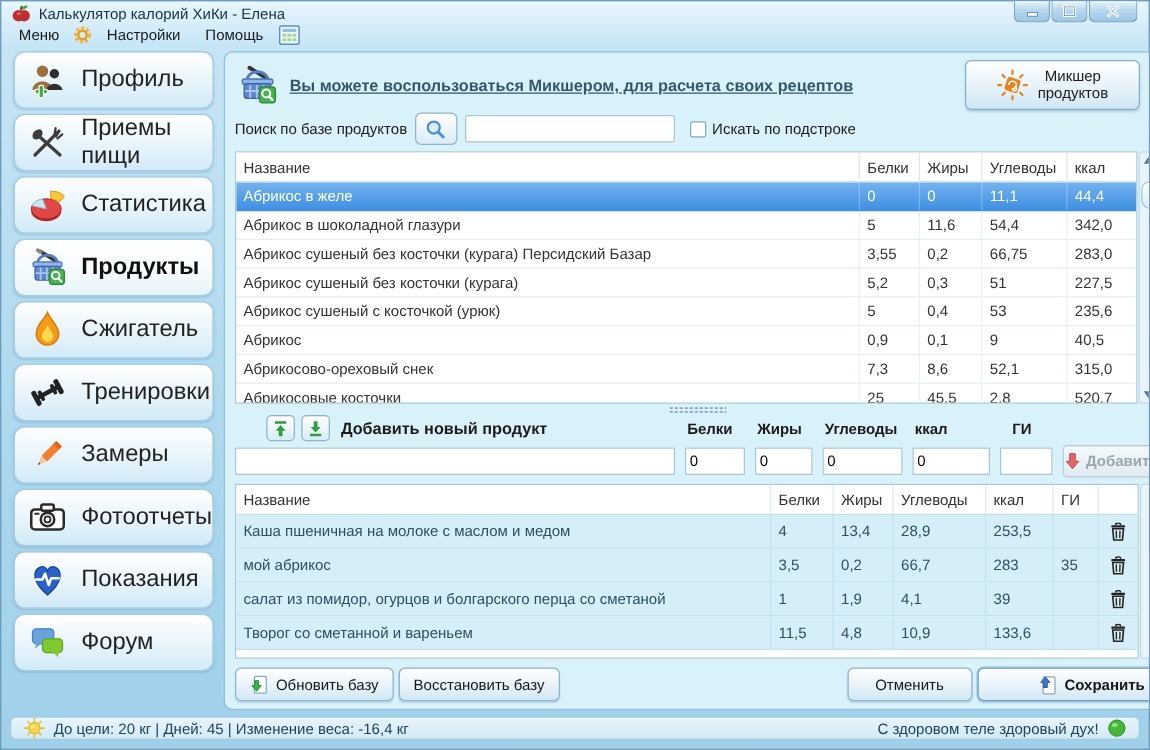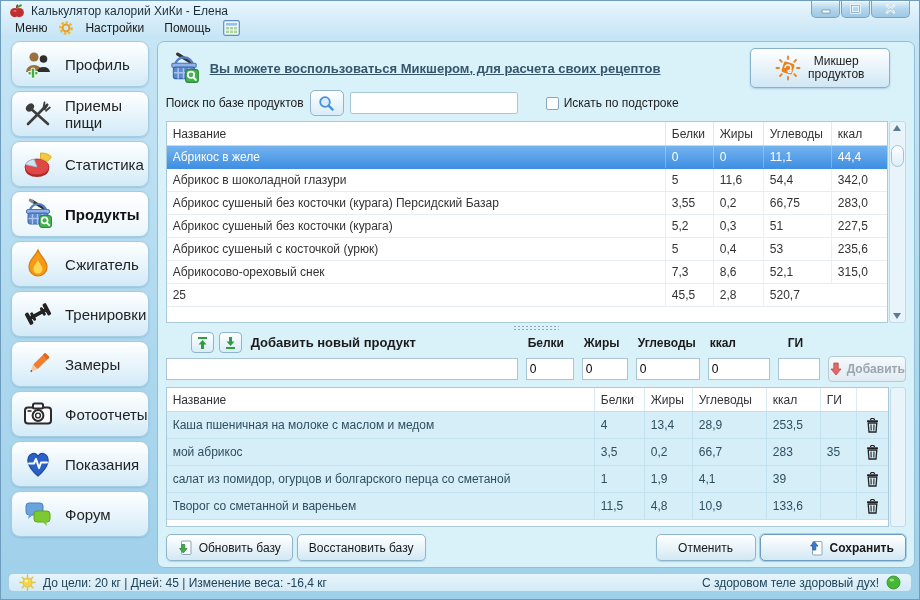--- a/index.html
+++ b/index.html
@@ -25,42 +25,42 @@
 
   
   .content { flex:1; display:flex; padding:4px 10px 2px 10px; }
 
   
   .sidebar { width:190px; display:flex; flex-direction:column; }
   .side-item { height:46px; margin-bottom:4px; border:1px solid #a5cde2; border-radius:9px;
     background:linear-gradient(180deg,#ffffff,#e7f4fb 55%,#d2eaf7);
     box-shadow:0 1px 2px rgba(110,155,190,.4), inset 0 1px 0 #fff;
     display:flex; align-items:center; gap:11px; padding-left:10px; cursor:pointer; }
-  .side-item .lbl { font-size:15px; color:#232323; }
+  .side-item .lbl { font-size:19px; color:#232323; }
   .side-item.selected { background:linear-gradient(180deg,#ffffff,#f4fafd 60%,#e8f4fa); }
   .side-item.selected .lbl { font-weight:bold; color:#111; }
   .side-ico { width:32px; height:32px; flex:0 0 32px; }
 
   
   .main { flex:1; margin-left:8px; background:#d9f1f9; border:1px solid #8fc2da; border-radius:7px;
     padding:6px 8px; position:relative; display:flex; flex-direction:column; }
 
   .mixrow { display:flex; align-items:center; gap:8px; height:40px; }
   .mixer-link { font-size:13px; font-weight:bold; color:#36566c; text-decoration:underline; cursor:pointer; }
   .mixer-btn { position:absolute; top:6px; right:24px; width:140px; height:40px; border:1px solid #89b1c9; border-radius:5px;
     background:linear-gradient(180deg,#ffffff,#e8f3fa 50%,#cfe7f4); box-shadow:0 1px 2px rgba(110,155,190,.4);
     display:flex; align-items:center; justify-content:center; gap:7px; cursor:pointer; }
   .mixer-btn .txt { font-size:12px; color:#1c1c1c; line-height:13px; text-align:center; }
 
   .searchrow { display:flex; align-items:center; height:30px; gap:6px; }
   .search-lbl { font-size:12px; color:#1c1c1c; }
   .lens-btn { width:34px; height:26px; border:1px solid #8fb5cc; border-radius:5px;
     background:linear-gradient(180deg,#fff,#d9ecf7); display:flex; align-items:center; justify-content:center; cursor:pointer; }
   .search-input { width:168px; height:22px; border:1px solid #a9c6d6; border-radius:2px; background:#fff; padding:0 4px; font-size:12px; }
-  .cbwrap { display:flex; align-items:flex-end; gap:5px; margin-left:22px; }
+  .cbwrap { display:flex; align-items:flex-end; gap:5px; margin-left:6px; }
   .cb { width:13px; height:13px; border:1px solid #8aa8ba; background:#fdfeff; border-radius:2px; cursor:pointer; }
   .cb-lbl { font-size:12px; color:#1c1c1c; }
 
   
   .table1-wrap { margin-top:3px; display:flex; height:202px; }
   .table1 { flex:1; background:#fff; border:1px solid #a9cadb; overflow:hidden; }
   .grid1 { display:grid; grid-template-columns:1fr 48px 50px 68px 56px; }
   .grid2 { display:grid; grid-template-columns:1fr 50px 48px 74px 54px 36px 32px; }
   .t-head { height:24px; border-bottom:1px solid #c6dbe6; background:#fff; }
   .t-head .c { font-size:12px; color:#333; display:flex; align-items:center; padding-left:6px; border-left:1px solid #dcebf2; cursor:pointer; }
@@ -402,30 +402,38 @@
               </div>
 
               <div class="t-row grid1">
                 <div class="c name">Абрикос сушеный с косточкой (урюк)</div>
                 <div class="c">5</div>
                 <div class="c">0,4</div>
                 <div class="c">53</div>
                 <div class="c">235,6</div>
               </div>
 
+              <div class="t-row grid1">
+                <div class="c name">Абрикос</div>
+                <div class="c">0,9</div>
+                <div class="c">0,1</div>
+                <div class="c">9</div>
+                <div class="c">40,5</div>
+              </div>
 
               <div class="t-row grid1">
                 <div class="c name">Абрикосово-ореховый снек</div>
                 <div class="c">7,3</div>
                 <div class="c">8,6</div>
                 <div class="c">52,1</div>
                 <div class="c">315,0</div>
               </div>
 
               <div class="t-row grid1">
+                <div class="c name">Абрикосовые косточки</div>
                 <div class="c">25</div>
                 <div class="c">45,5</div>
                 <div class="c">2,8</div>
                 <div class="c">520,7</div>
               </div>
             </div>
         </div>
         <div class="vscroll">
           <div class="arr up"></div>
           <div class="vtrack">

